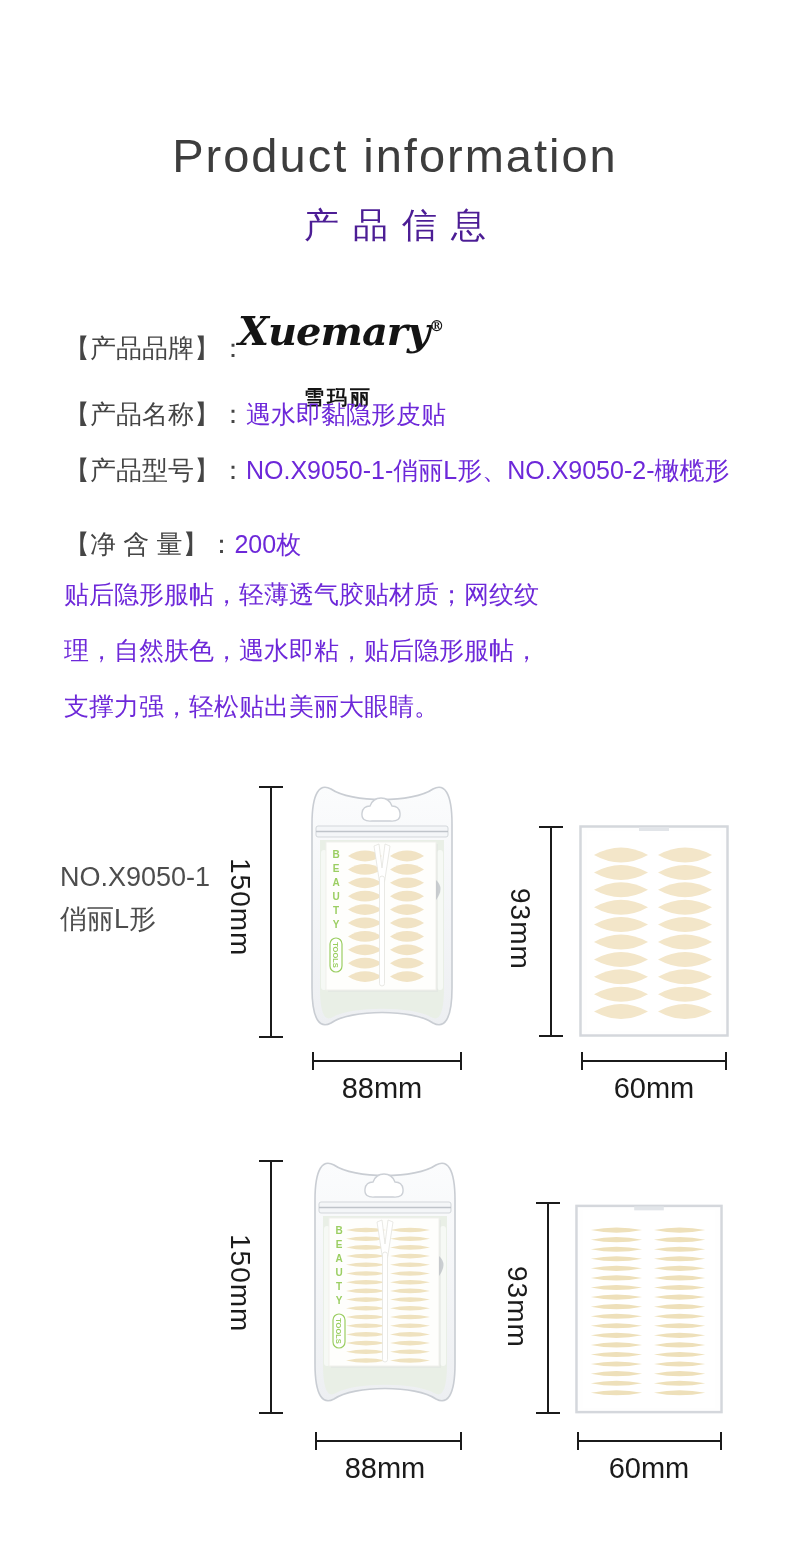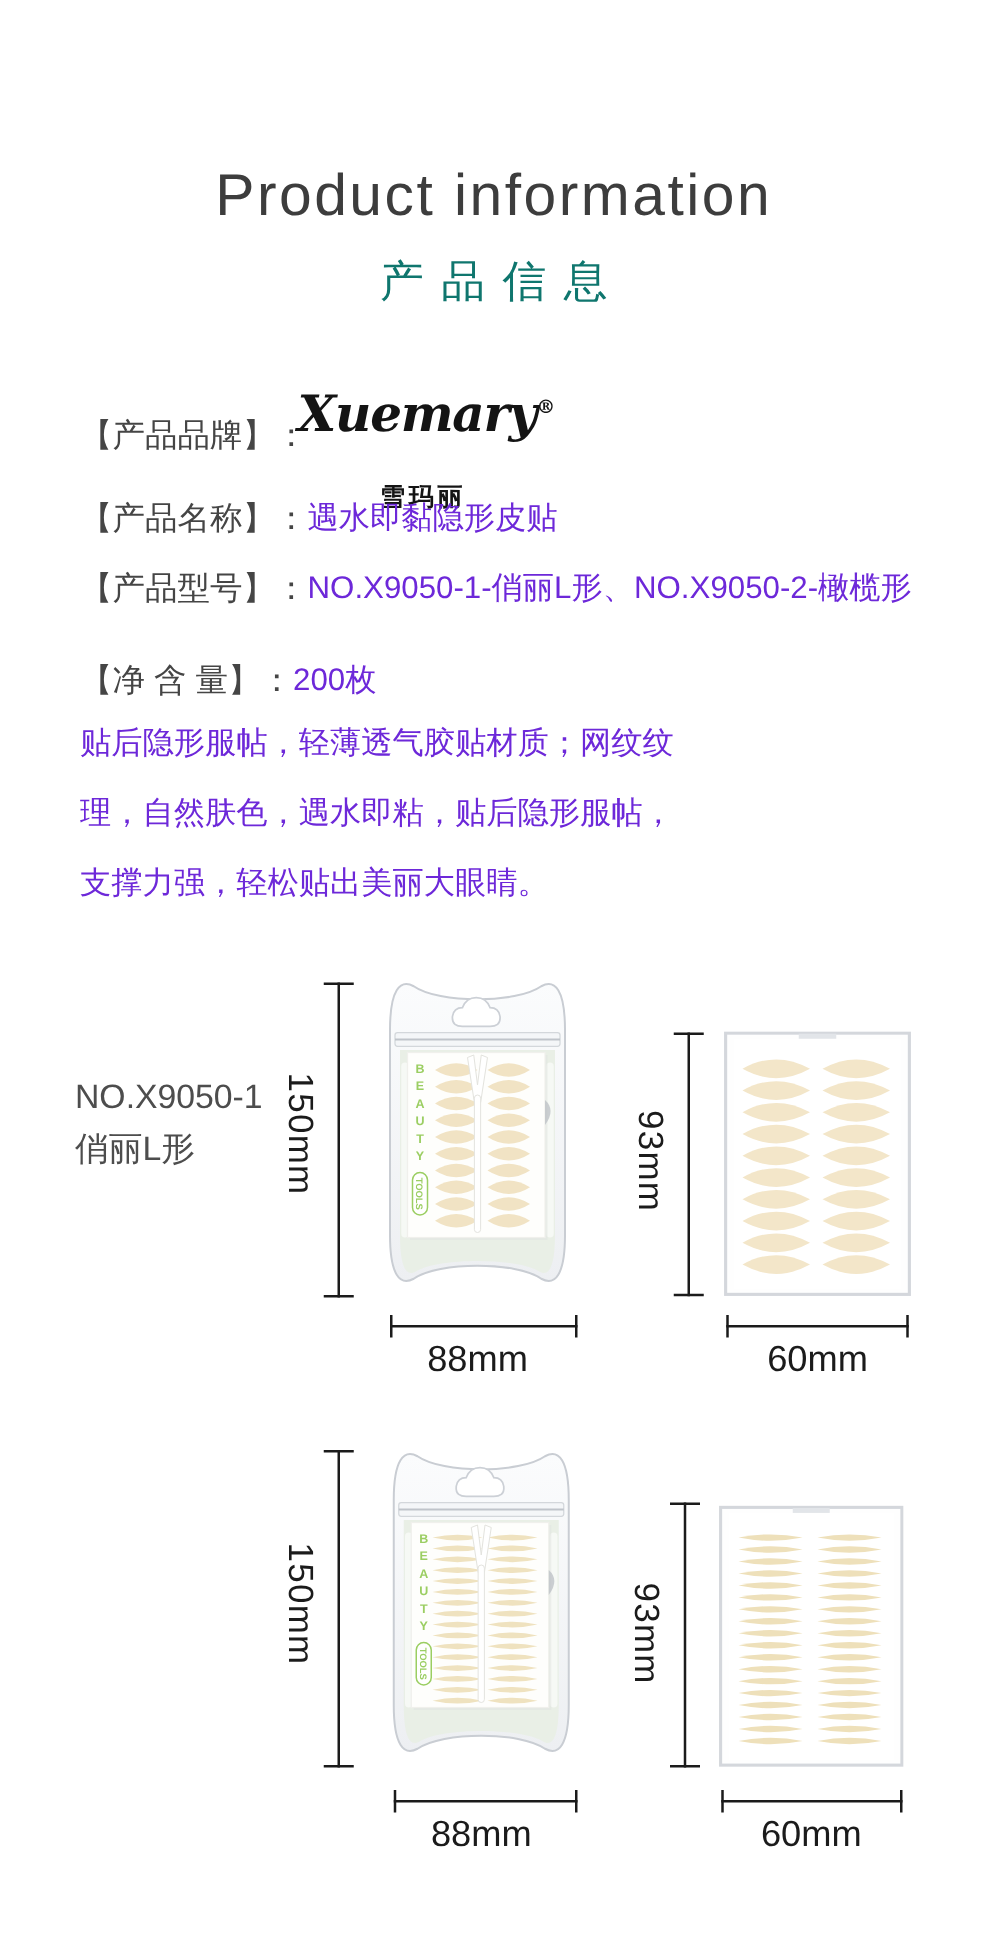--- a/index.html
+++ b/index.html
@@ -1,21 +1,21 @@
 <!DOCTYPE html>
 <html><head>
 <meta charset="utf-8">
 <style>
   html,body{margin:0;padding:0;background:#fff;}
   .page{position:relative;width:790px;height:1546px;background:#fff;margin:0 auto;overflow:hidden;
         font-family:"Liberation Sans",sans-serif;color:#4a4a4a;}
   .title-en{position:absolute;top:128px;left:0;width:790px;text-align:center;
             font-size:47px;font-weight:300;letter-spacing:2px;color:#3d3d3d;}
   .title-zh{position:absolute;top:202px;left:0;width:790px;text-align:center;
-            font-size:35px;font-weight:400;letter-spacing:14px;text-indent:14px;color:#0f766e;}
+            font-size:35px;font-weight:400;letter-spacing:14px;text-indent:14px;color:#4c1d95;}
   .spec-row{position:absolute;left:64px;display:flex;align-items:flex-start;}
   .spec-label{font-size:26px;color:#454545;white-space:nowrap;line-height:40px;flex:0 0 auto;}
   .spec-value{font-size:25px;color:#6d28d9;line-height:40px;white-space:nowrap;}
   .spec-value.wrap{white-space:normal;width:492px;line-height:56px;}
   .logo{position:absolute;left:238px;top:306px;width:190px;height:70px;text-align:center;}
   .logo-script{font-family:"DejaVu Serif",serif;font-style:italic;font-weight:600;
                font-size:40px;color:#141414;letter-spacing:-1px;line-height:40px;}
   .logo-reg{font-size:15px;vertical-align:super;font-style:normal;}
   .logo-zh{position:absolute;left:66px;top:38px;font-size:20px;font-weight:bold;color:#141414;letter-spacing:3px;margin-top:40px;}
   .product-block{position:absolute;left:0;width:790px;height:380px;}

